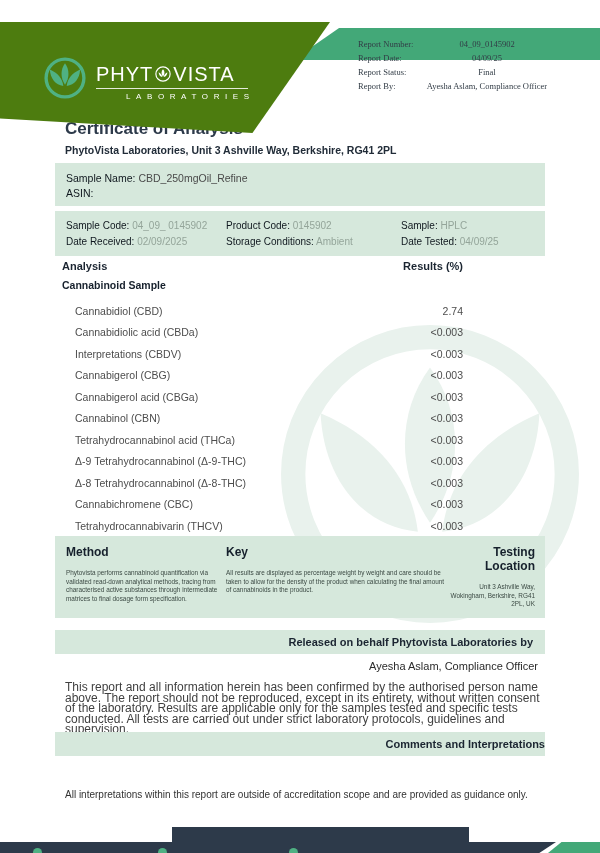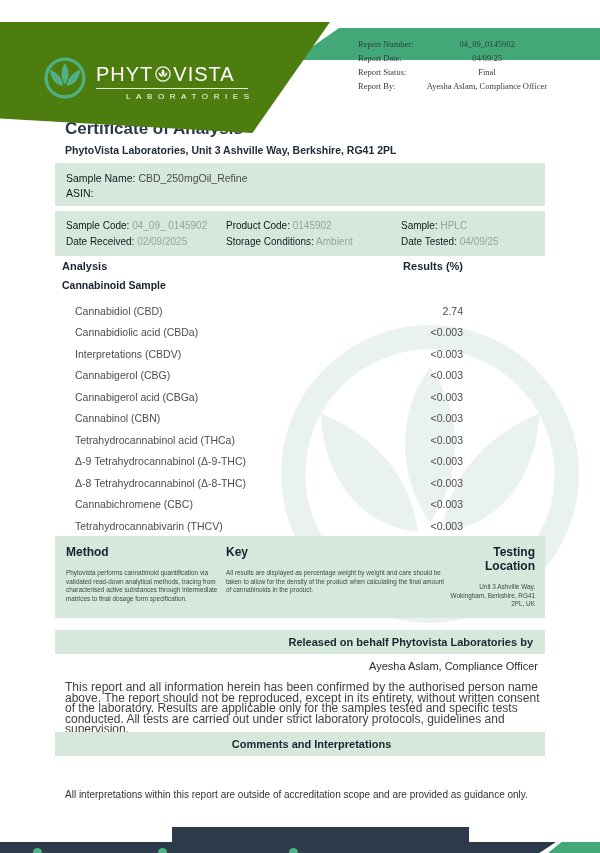--- a/index.html
+++ b/index.html
@@ -51,21 +51,21 @@
   .mc1{width:152px;} .mc2{width:220px;margin-left:8px;} 
   .mc3{flex:1;text-align:right;}
   .mc3 p{text-align:right;}
   
   .bar{position:absolute;left:55px;width:490px;height:24px;background:#d6e8dc;z-index:2;
        font-size:11px;font-weight:bold;color:#1b2531;line-height:24px;box-sizing:border-box;}
   .bar-released{top:630px;text-align:right;padding-right:12px;}
   .signatory{position:absolute;right:62px;top:660px;font-size:11px;color:#2b2b2b;z-index:2;}
   .disclaimer{position:absolute;left:65px;top:682px;width:478px;font-size:12px;line-height:10.5px;
               color:#3f3f3f;z-index:2;}
-  .bar-comments{top:732px;text-align:center;padding-left:23px;}
+  .bar-comments{top:732px;text-align:right;padding-left:23px;}
   .note{position:absolute;left:65px;top:789px;width:478px;font-size:10px;color:#333;z-index:2;}
   
   .ft-tab{position:absolute;left:172px;top:827px;width:297px;height:16px;background:#2d3a4a;}
   .ft-band{position:absolute;left:0;top:842px;width:556px;height:11px;background:#2d3a4a;
            clip-path:polygon(0 0,100% 0,97% 100%,0 100%);}
   .ft-green{position:absolute;left:548px;top:842px;width:52px;height:11px;background:#43a878;
             clip-path:polygon(26% 0,100% 0,100% 100%,0 100%);}
   .ft-dot{position:absolute;top:848px;width:9px;height:9px;border-radius:50%;background:#4fb183;z-index:5;}
 </style>
 </head>

